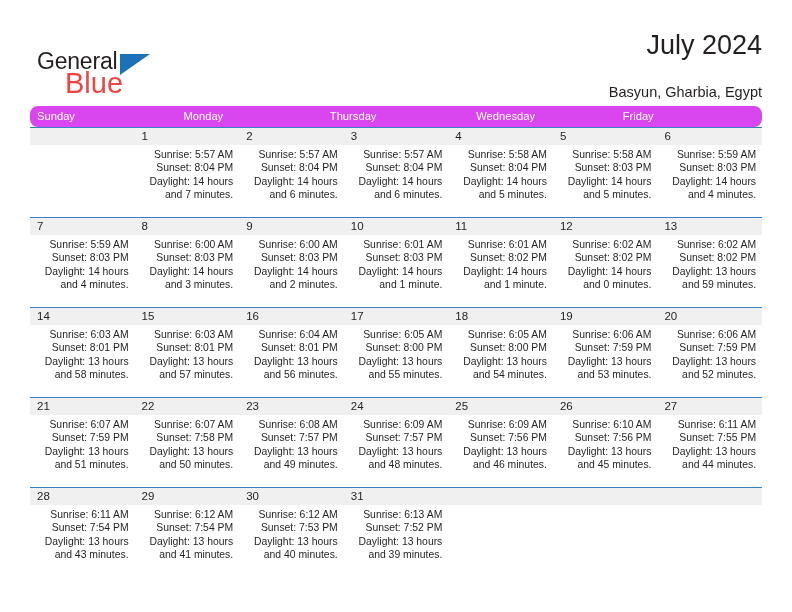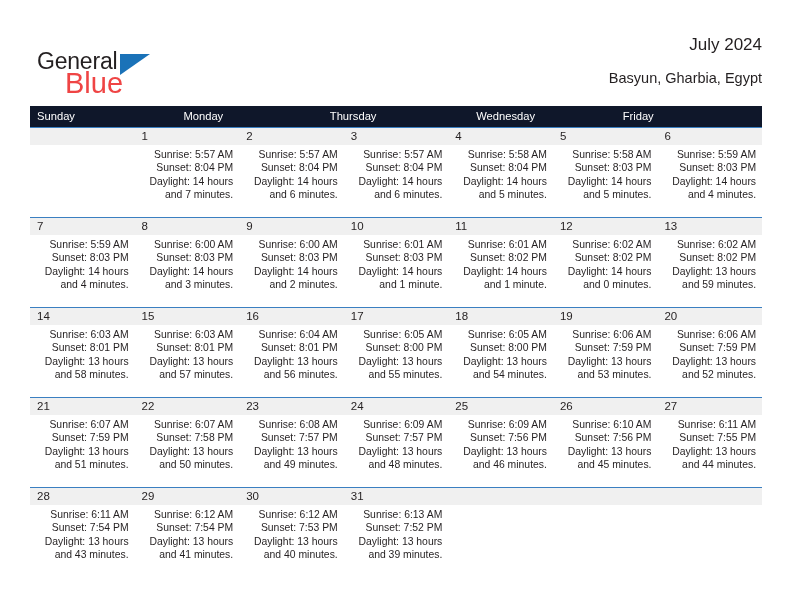--- a/index.html
+++ b/index.html
@@ -64,44 +64,45 @@
     line-height: 26px;
   }
 
   .title-block {
     position: absolute;
     right: 0;
     top: 0;
     text-align: right;
   }
   .cal-title {
-    font-size: 17px;
+    font-size: 27px;
     color: #231f20;
     line-height: 34px;
     white-space: nowrap;
   }
   .cal-subtitle {
     font-size: 14.5px;
     color: #231f20;
     line-height: 20px;
-    margin-top: 6px;
+    margin-top: 20px;
     white-space: nowrap;
   }
 
   
   .calendar {
     position: absolute;
     left: 30px;
     top: 106px;
     width: 732px;
   }
   .dow-row {
     display: flex;
-    background: #0f172a;
+    background: #d946ef;
     height: 21px;
+    border-radius: 8px;
   }
   .dow {
     flex: 1 1 0;
     color: #ffffff;
     font-size: 11.2px;
     line-height: 21px;
     padding-left: 7px;
     box-sizing: border-box;
     white-space: nowrap;
   }

